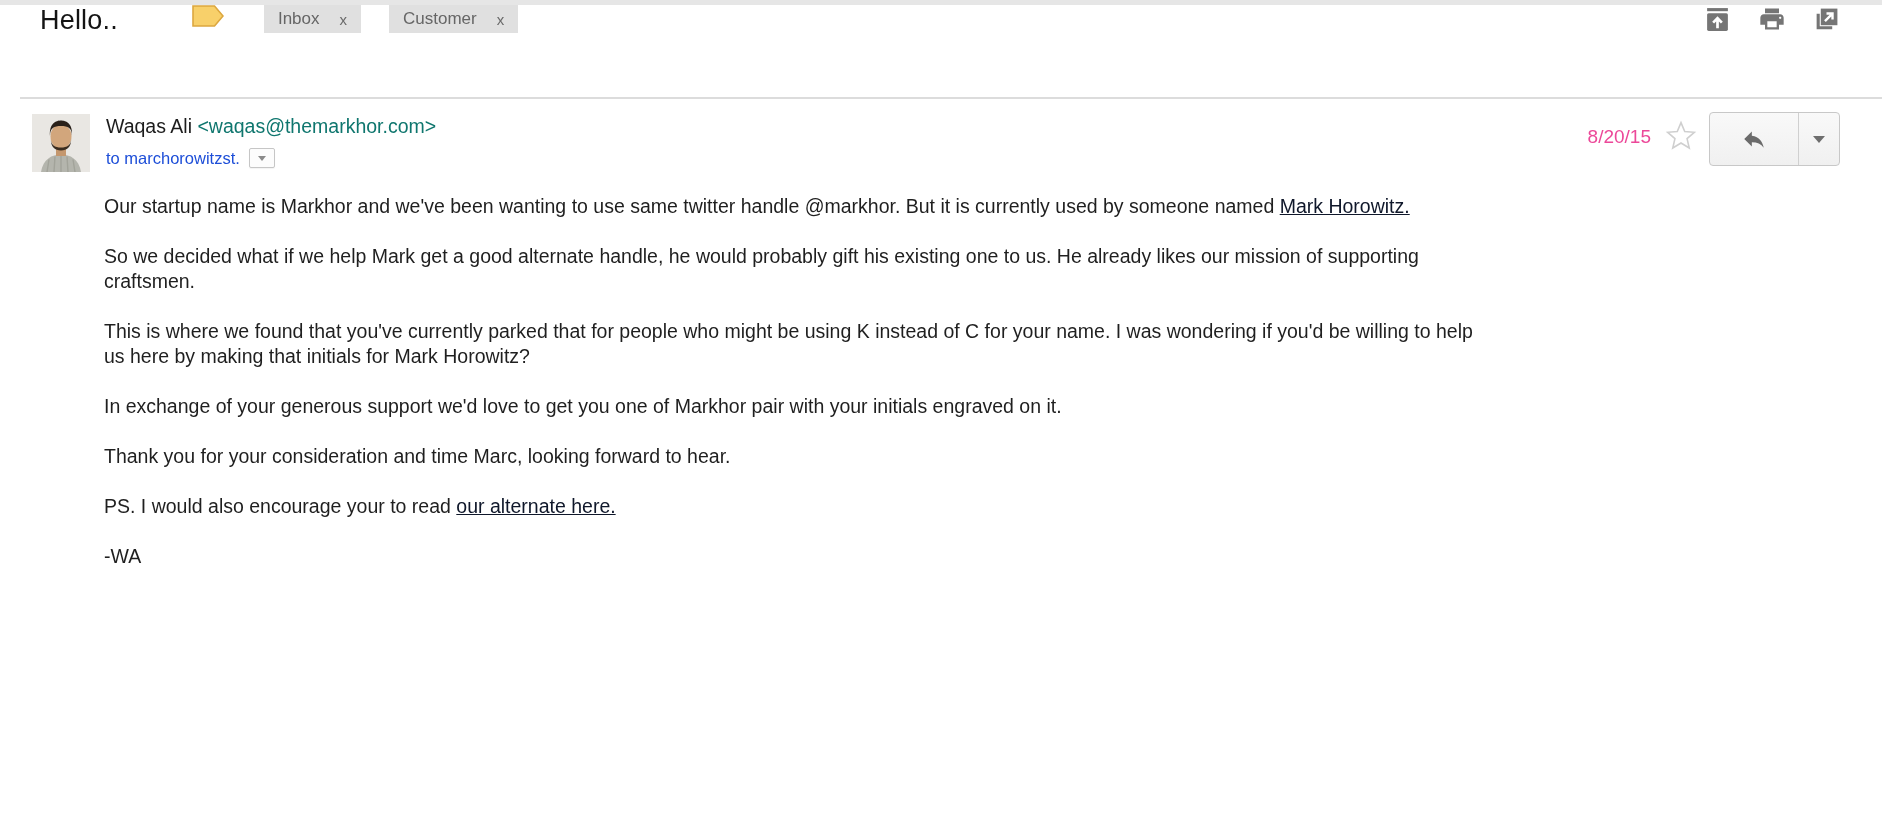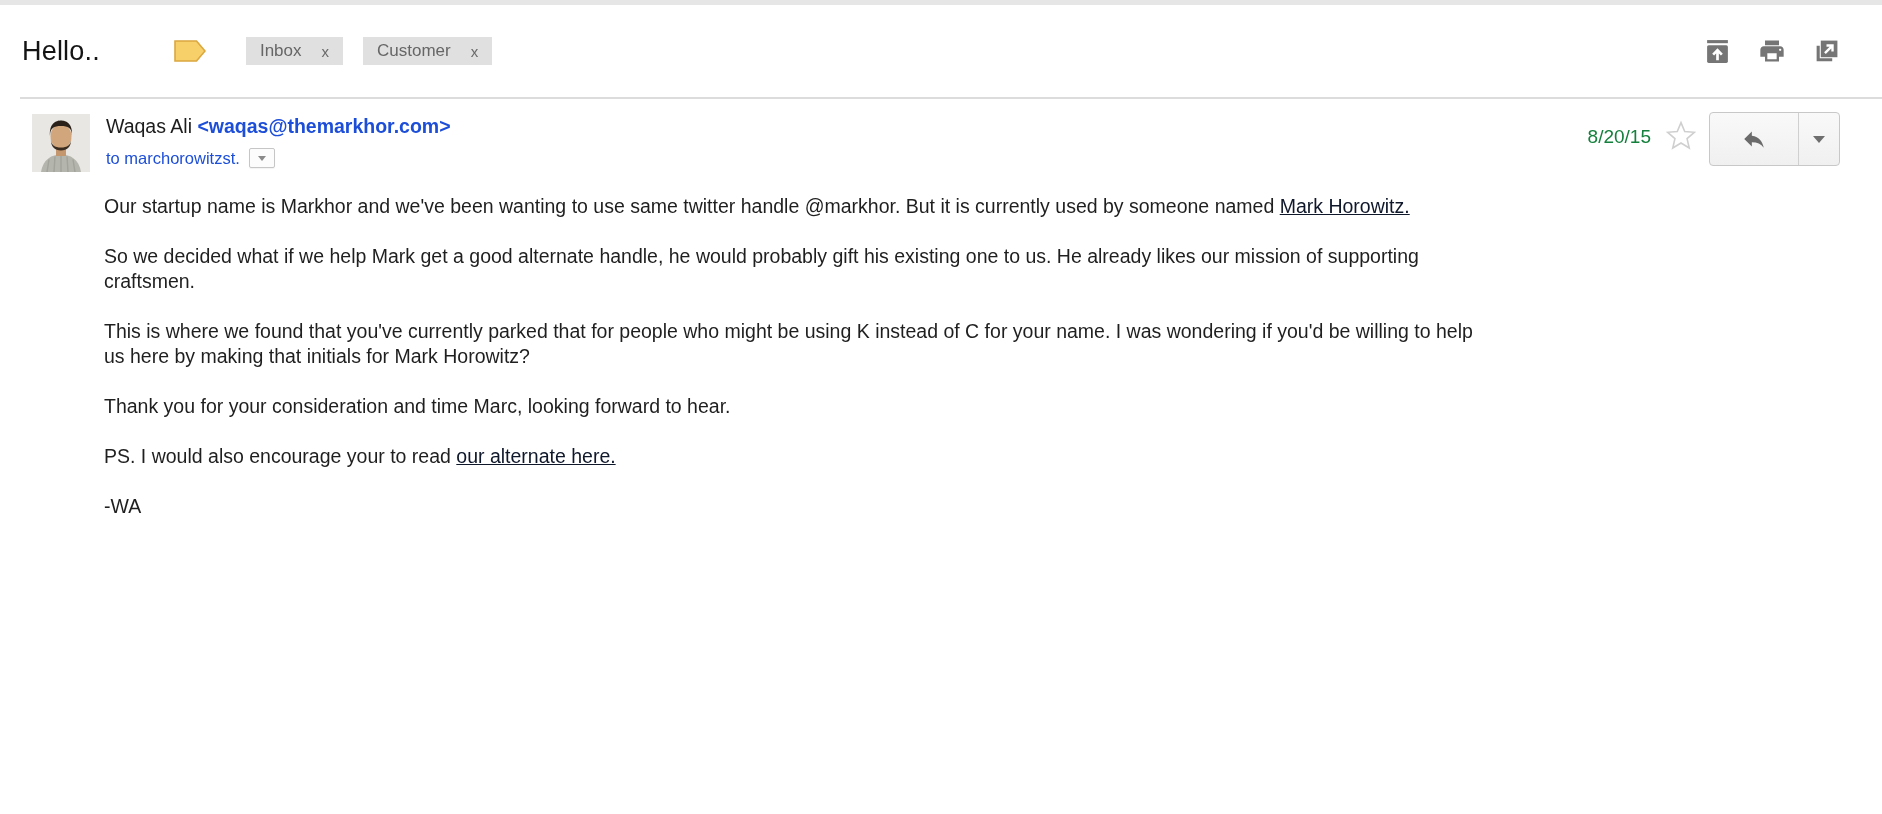--- a/index.html
+++ b/index.html
@@ -9,31 +9,31 @@
     font-family: "Liberation Sans", "DejaVu Sans", sans-serif;
     color: #202020;
     overflow: hidden;
   }
   .top-strip { height: 5px; background: #e6e6e6; }
 
   
   .subject-row {
     height: 92px;
     display: flex;
-    align-items: center;
-    padding: 0 42px 0 22px;
+    align-items: flex-start;
+    padding: 0 42px 0 40px;
   }
   .subject {
     font-size: 27px;
     color: #141414;
     letter-spacing: 0.2px;
     white-space: nowrap;
   }
   .label-tag { margin-left: 74px; display: flex; align-items: center; }
-  .chips { display: flex; gap: 20px; margin-left: 40px; }
+  .chips { display: flex; gap: 28px; margin-left: 40px; }
   .chip {
     background: #e0e0e0;
     color: #666;
     font-size: 17px;
     height: 28px;
     display: flex;
     align-items: center;
     gap: 20px;
     padding: 0 14px;
     white-space: nowrap;
@@ -65,21 +65,21 @@
   }
   .avatar {
     width: 58px; height: 58px;
     margin: 2px 16px 0 0;
     flex: 0 0 auto;
     overflow: hidden;
   }
   .sender-block { padding-top: 3px; }
   .sender-line { font-size: 19.5px; color: #1c1c1c; }
   .sender-name { font-weight: normal; }
-  .sender-email { font-weight: bold; color: #1d4ed8; }
+  .sender-email { font-weight: normal; color: #0f766e; }
   .to-line {
     margin-top: 10px;
     font-size: 16.5px;
     color: #1d4ed8;
     display: flex;
     align-items: center;
     gap: 9px;
   }
   .details-btn {
     width: 24px; height: 18px;
@@ -94,21 +94,21 @@
     width: 0; height: 0;
     border-left: 4.5px solid transparent;
     border-right: 4.5px solid transparent;
     border-top: 5.5px solid #8a8a8a;
   }
   .hdr-right {
     margin-left: auto;
     display: flex;
     align-items: flex-start;
   }
-  .msg-date { font-size: 19px; color: #15803d; margin-top: 14px; white-space: nowrap; }
+  .msg-date { font-size: 19px; color: #ec4899; margin-top: 14px; white-space: nowrap; }
   .star { margin: 8px 12px 0 14px; cursor: pointer; }
   .btn-group {
     display: flex;
     height: 52px;
     border: 1px solid #c8c8c8;
     border-radius: 4px;
     background: linear-gradient(#f9f9f9, #f0f0f0);
     overflow: hidden;
   }
   .btn-reply {
@@ -239,16 +239,17 @@
         <span class="caret-more"></span>
       </div>
     </div>
   </div>
 </div>
 
 <div class="mail-body">
   <p><span>Our startup name is Markhor and we've been wanting to use same twitter handle @markhor. But it is currently used by someone named </span><a class="link">Mark Horowitz.</a></p>
   <p><span>So we decided what if we help Mark get a good alternate handle, he would probably gift his existing one to us. He already likes our mission of supporting craftsmen.</span></p>
   <p><span>This is where we found that you've currently parked that for people who might be using K instead of C for your name. I was wondering if you'd be willing to help us here by making that initials for Mark Horowitz?</span></p>
+  <p><span>In exchange of your generous support we'd love to get you one of Markhor pair with your initials engraved on it.</span></p>
   <p><span>Thank you for your consideration and time Marc, looking forward to hear.</span></p>
   <p><span>PS. I would also encourage your to read </span><a class="link">our alternate here.</a></p>
   <p><span>-WA</span></p>
 </div>
 
 </body></html>

